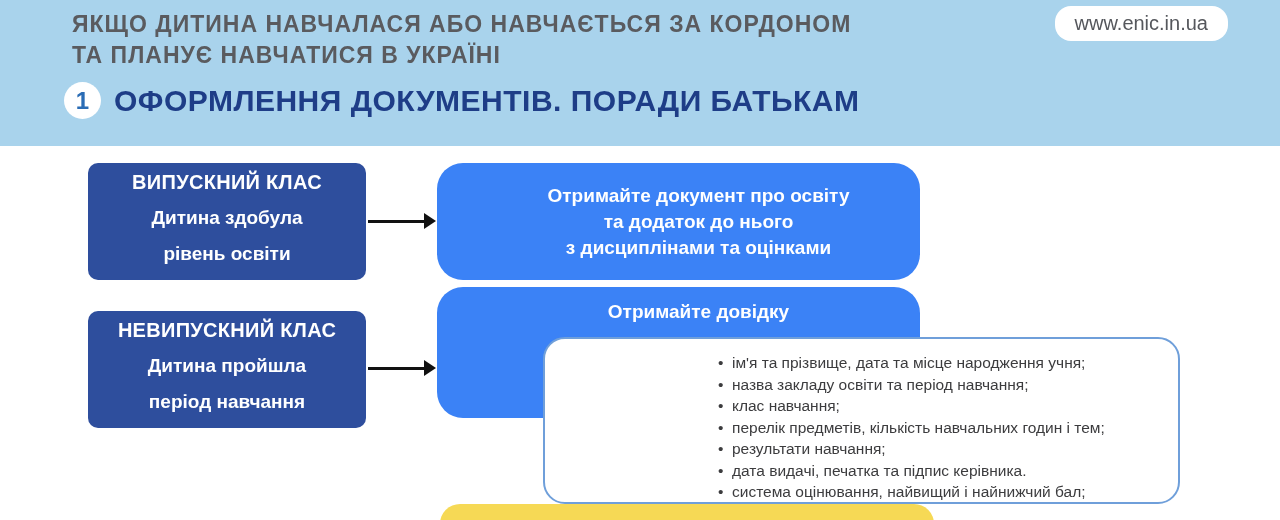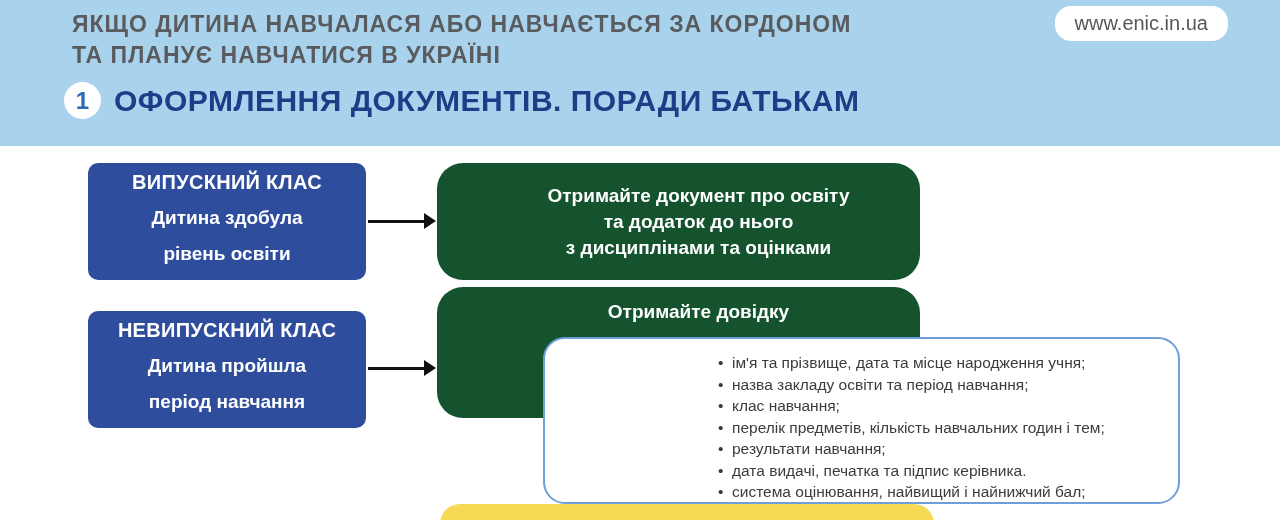--- a/index.html
+++ b/index.html
@@ -63,21 +63,21 @@
   .arrow-line { flex: 1; height: 3px; background: #111111; }
   .arrow-head {
     width: 0; height: 0;
     border-left: 12px solid #111111;
     border-top: 8px solid transparent;
     border-bottom: 8px solid transparent;
   }
 
   .mid {
     left: 437px; width: 483px;
-    background: #14532d; border-radius: 26px; padding-left: 40px;
+    background: #3b82f6; border-radius: 26px; padding-left: 40px;
   }
   .rbox1 { top: 163px; height: 117px; }
   .rbox-text { font-weight: 700; font-size: 19px; line-height: 26px; white-space: pre-line; }
   .rbox2 { top: 287px; height: 131px; justify-content: flex-start; padding-top: 14px; }
   .rbox-title { font-weight: 700; font-size: 19px; }
 
   
   .detail-panel {
     position: absolute; left: 543px; top: 337px; width: 637px; height: 167px;
     background: #ffffff; border: 2px solid #6f9fda; border-radius: 22px;

